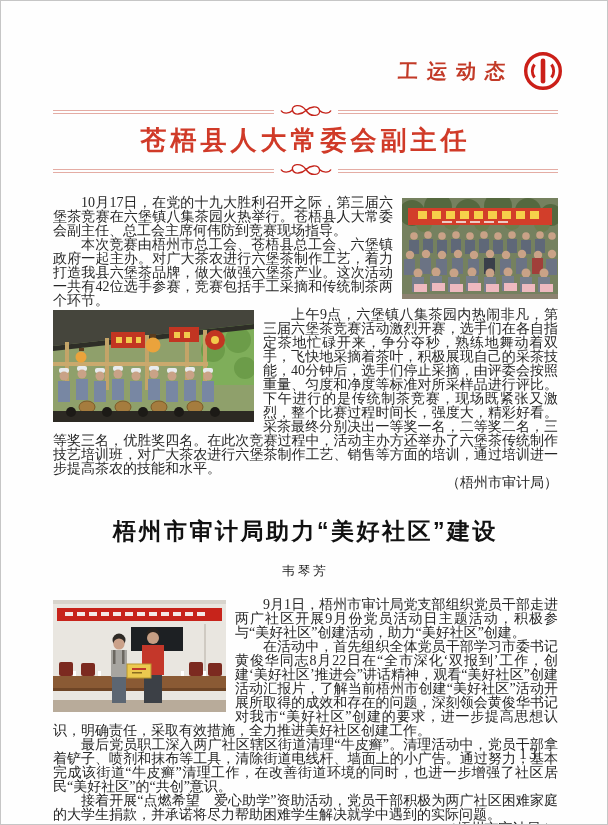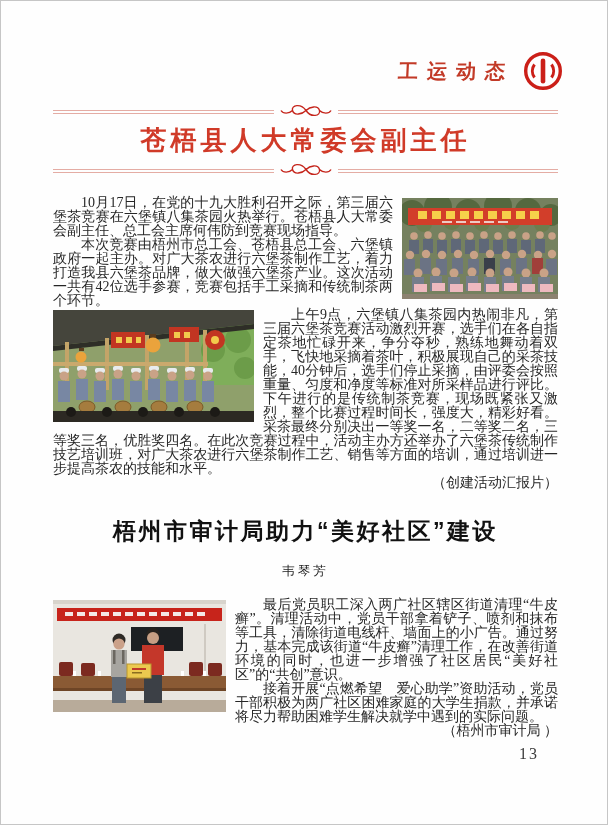--- a/index.html
+++ b/index.html
@@ -296,21 +296,21 @@
               <circle cx="18" cy="102" r="5"></circle>
                 <circle cx="54" cy="102" r="5"></circle>
                 <circle cx="90" cy="102" r="5"></circle>
               <circle cx="126" cy="102" r="5"></circle>
                 <circle cx="162" cy="102" r="5"></circle>
             </g>
           </svg>
         </span>
 
         <p>上午9点，六堡镇八集茶园内热闹非凡，第三届六堡茶竞赛活动激烈开赛，选手们在各自指定茶地忙碌开来，争分夺秒，熟练地舞动着双手，飞快地采摘着茶叶，积极展现自己的采茶技能，40分钟后，选手们停止采摘，由评委会按照重量、匀度和净度等标准对所采样品进行评比。下午进行的是传统制茶竞赛，现场既紧张又激烈，整个比赛过程时间长，强度大，精彩好看。采茶最终分别决出一等奖一名，二等奖二名，三等奖三名，优胜奖四名。在此次竞赛过程中，活动主办方还举办了六堡茶传统制作技艺培训班，对广大茶农进行六堡茶制作工艺、销售等方面的培训，通过培训进一步提高茶农的技能和水平。</p>
-        <p class="attr-line">（创建活动汇报片）</p>
+        <p class="attr-line">（梧州市审计局）</p>
         <div class="clear"></div>
       </div>
     </div>
 
     <div class="article2">
       <h2 class="a2-title">梧州市审计局助力“美好社区”建设</h2>
       <div class="a2-author">韦琴芳</div>
 
       <div class="body-text">
 
@@ -362,20 +362,22 @@
             <circle cx="100" cy="38" r="6" fill="#c79f84"></circle>
             <rect x="89" y="45" width="22" height="30" fill="#c4372a"></rect>
             <rect x="91" y="75" width="18" height="28" fill="#3c4046"></rect>
 
             <rect x="74" y="64" width="24" height="14" fill="#ecc94f" stroke="#b8952e" stroke-width="1"></rect>
             <rect x="79" y="68" width="14" height="2" fill="#c0392b"></rect>
             <rect x="79" y="72" width="10" height="1.5" fill="#8a6d1f"></rect>
           </svg>
         </span>
 
+        <p>9月1日，梧州市审计局党支部组织党员干部走进两广社区开展9月份党员活动日主题活动，积极参与“美好社区”创建活动，助力“美好社区”创建。</p>
+        <p>在活动中，首先组织全体党员干部学习市委书记黄俊华同志8月22日在“全市深化‘双报到’工作，创建‘美好社区’推进会”讲话精神，观看“美好社区”创建活动汇报片，了解当前梧州市创建“美好社区”活动开展所取得的成效和存在的问题，深刻领会黄俊华书记对我市“美好社区”创建的要求，进一步提高思想认识，明确责任，采取有效措施，全力推进美好社区创建工作。</p>
         <p>最后党员职工深入两广社区辖区街道清理“牛皮癣”。清理活动中，党员干部拿着铲子、喷剂和抹布等工具，清除街道电线杆、墙面上的小广告。通过努力，基本完成该街道“牛皮癣”清理工作，在改善街道环境的同时，也进一步增强了社区居民“美好社区”的“共创”意识。</p>
         <p>接着开展“点燃希望　爱心助学”资助活动，党员干部积极为两广社区困难家庭的大学生捐款，并承诺将尽力帮助困难学生解决就学中遇到的实际问题。</p>
         <p class="attr-line">（梧州市审计局 ）</p>
         <div class="clear"></div>
       </div>
     </div>
 
   </div>
 
   <div class="page-number">13</div>

